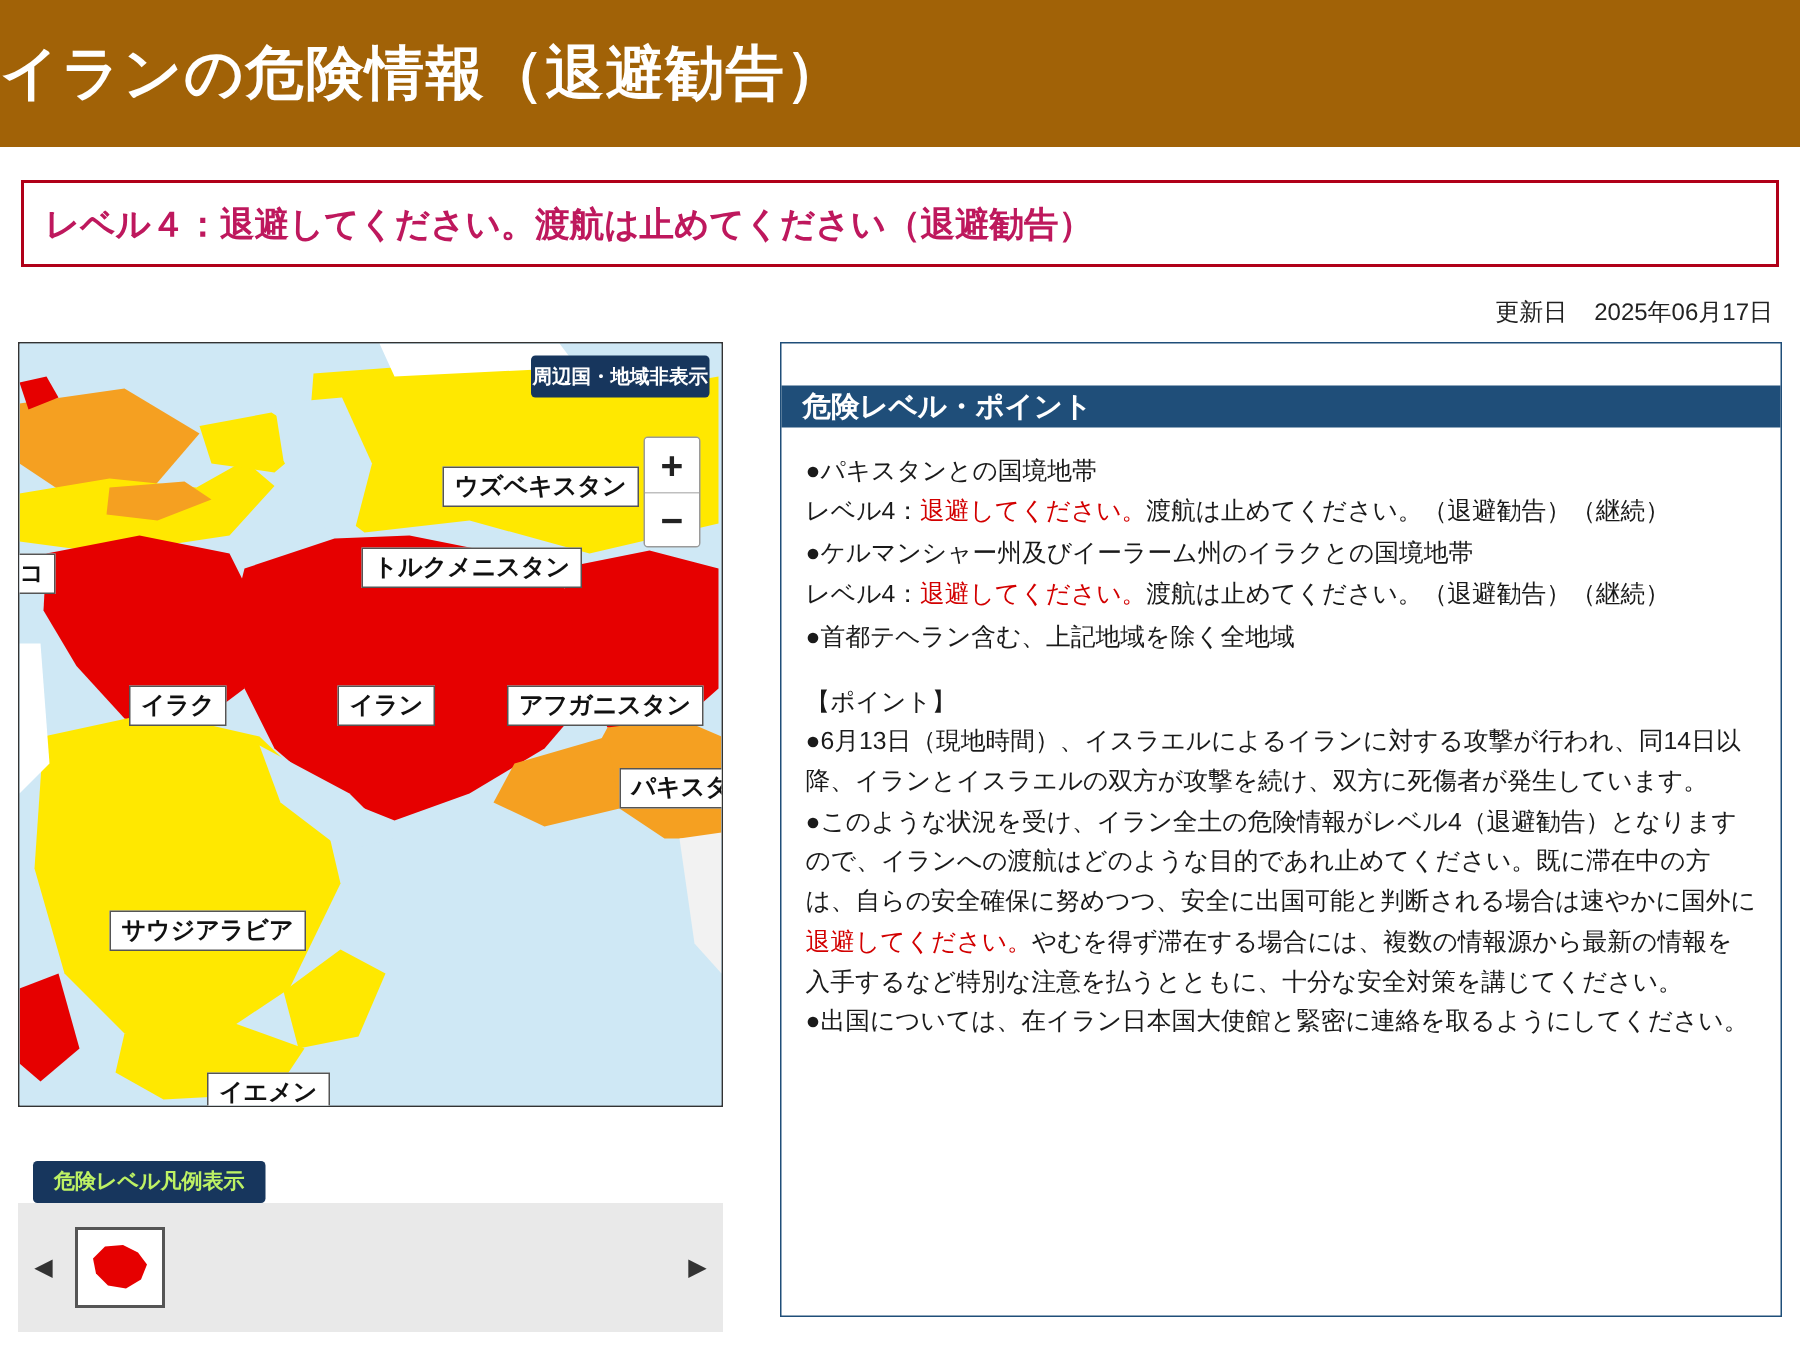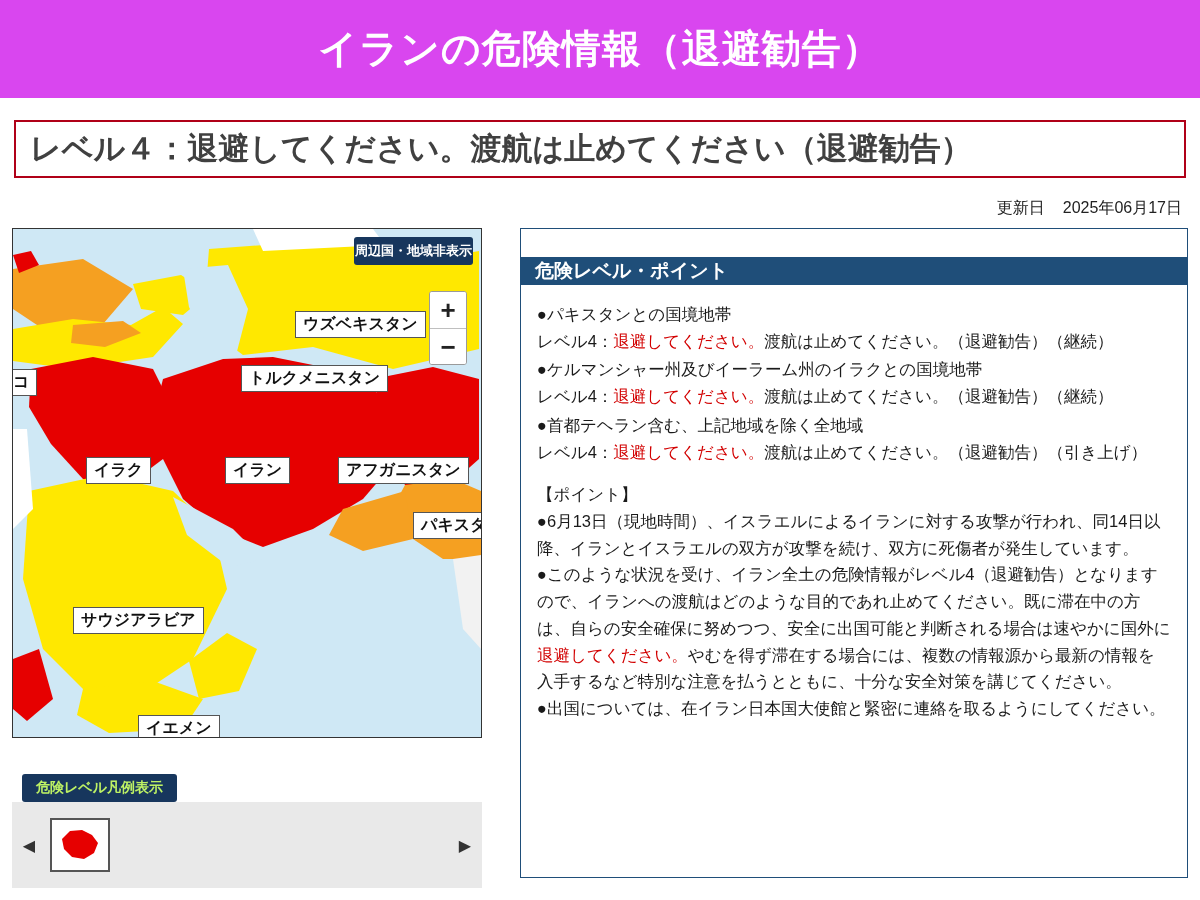--- a/index.html
+++ b/index.html
@@ -9,44 +9,44 @@
     background: #ffffff;
     font-family: "Liberation Sans", sans-serif;
     overflow: hidden;
   }
   .page { position: relative; width: 1200px; height: 900px; }
 
   
   .header-bar {
     position: absolute; left: 0; top: 0;
     width: 1200px; height: 98px;
-    background: #d946ef;
-    display: flex; align-items: center; justify-content: center; font-family: Liberation Serif, serif;
+    background: #a16207;
+    display: flex; align-items: center;  font-family: Liberation Serif, serif;
   }
   .header-title {
     color: #ffffff;
     font-size: 39px;
     font-weight: bold;
     letter-spacing: 1px;
     white-space: nowrap;
   }
 
   
   .level-banner {
     position: absolute; left: 14px; top: 120px;
     width: 1172px; height: 58px;
     border: 2px solid #b00018;
     background: #ffffff;
     display: flex; align-items: center;
   }
   .level-banner-text {
     padding-left: 14px;
-    font-size: 31px;
+    font-size: 23px;
     font-weight: bold;
-    color: #404040;
+    color: #be185d;
     white-space: nowrap;
     text-align: right;
   }
 
   
   .update-row {
     position: absolute; right: 18px; top: 198px;
     font-size: 16px; color: #222222;
     display: flex; gap: 18px; align-items: center;
   }
@@ -241,23 +241,20 @@
       <div class="lvl-line">
         <span>レベル4：</span><span class="red">退避してください。</span><span>渡航は止めてください。（退避勧告）（継続）</span>
       </div>
 
       <div class="bullet">●ケルマンシャー州及びイーラーム州のイラクとの国境地帯</div>
       <div class="lvl-line">
         <span>レベル4：</span><span class="red">退避してください。</span><span>渡航は止めてください。（退避勧告）（継続）</span>
       </div>
 
       <div class="bullet">●首都テヘラン含む、上記地域を除く全地域</div>
-      <div class="lvl-line">
-        <span>レベル4：</span><span class="red">退避してください。</span><span>渡航は止めてください。（退避勧告）（引き上げ）</span>
-      </div>
 
       <div class="gap"></div>
 
       <div class="sect-head">【ポイント】</div>
       <div class="para">●6月13日（現地時間）、イスラエルによるイランに対する攻撃が行われ、同14日以降、イランとイスラエルの双方が攻撃を続け、双方に死傷者が発生しています。</div>
       <div class="para">
         <span>●このような状況を受け、イラン全土の危険情報がレベル4（退避勧告）となりますので、イランへの渡航はどのような目的であれ止めてください。既に滞在中の方は、自らの安全確保に努めつつ、安全に出国可能と判断される場合は速やかに国外に</span><span class="red">退避してください。</span><span>やむを得ず滞在する場合には、複数の情報源から最新の情報を入手するなど特別な注意を払うとともに、十分な安全対策を講じてください。</span>
       </div>
       <div class="para">●出国については、在イラン日本国大使館と緊密に連絡を取るようにしてください。</div>
     </div>

